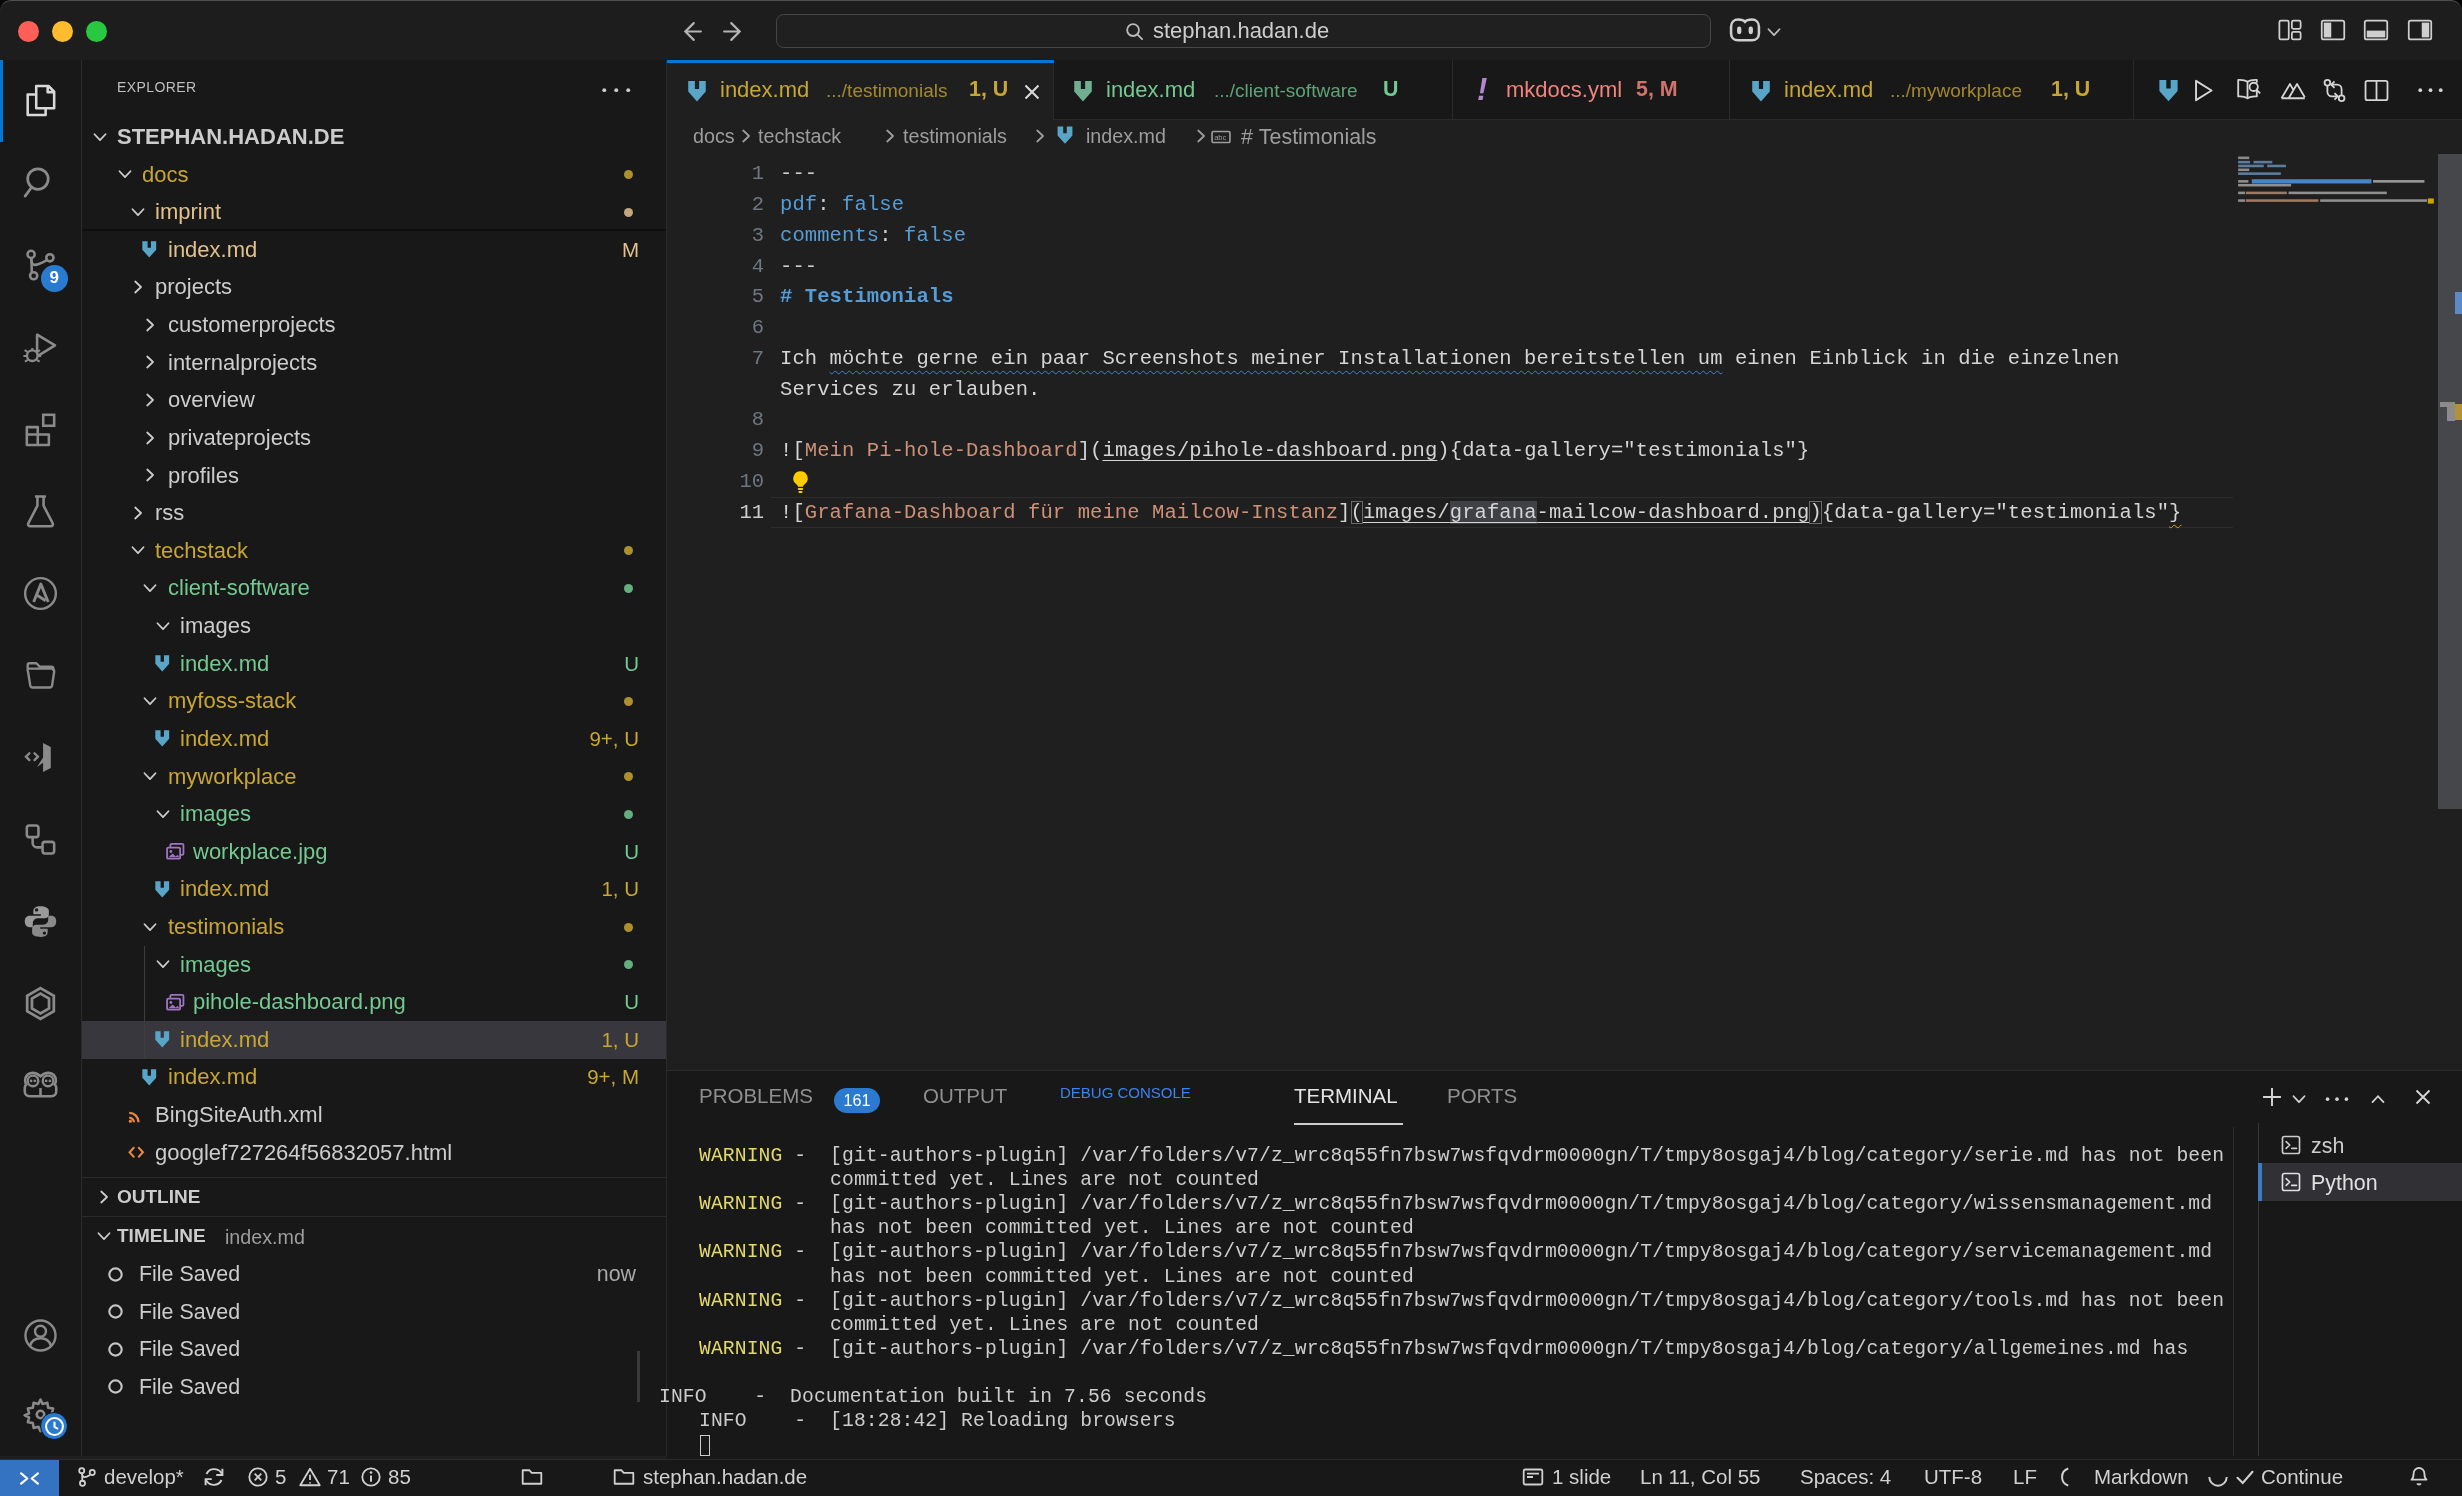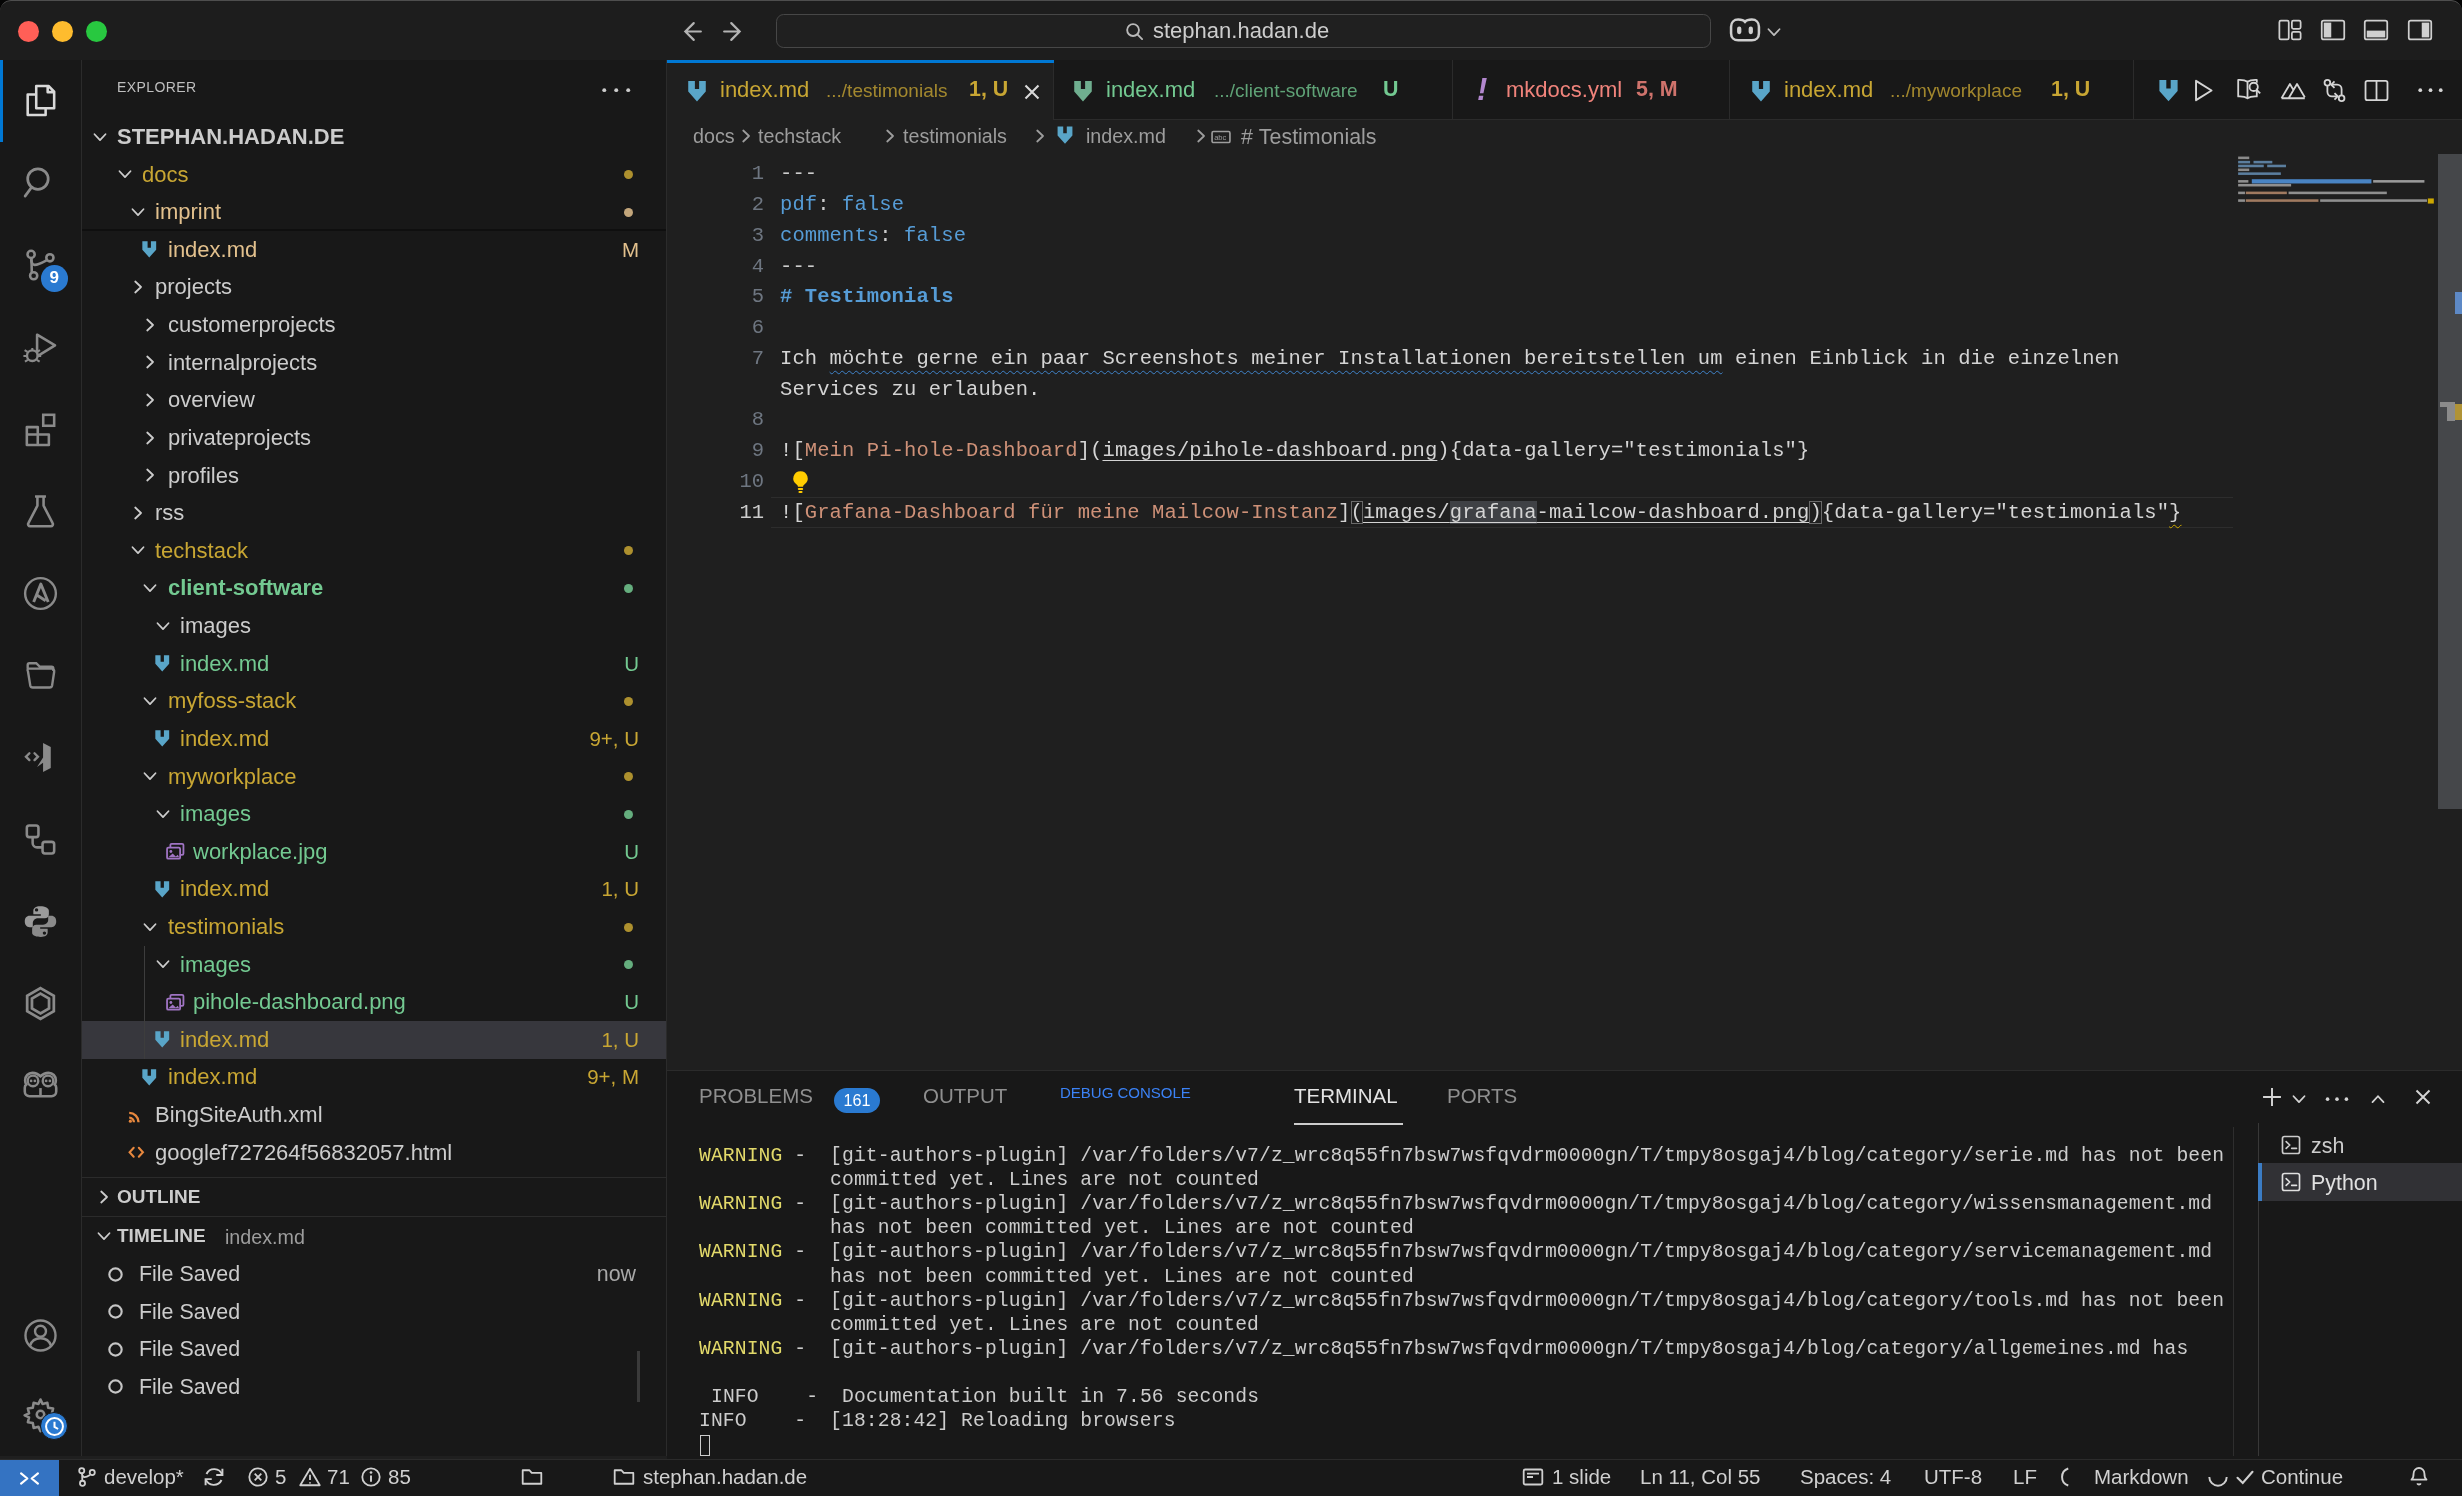--- a/index.html
+++ b/index.html
@@ -201,21 +201,21 @@
     </svg>
 <div class="row" style="left:155px;top:494px;color:#cccccc;font-weight:400;font-size:22px">rss</div>
 <svg class="abs" style="left:127px;top:539px" width="22" height="22" viewBox="0 0 16 16">
       <path d="M4 6 L8 10.2 L12 6" fill="none" stroke="#cccccc" stroke-width="1.3" stroke-linecap="round" stroke-linejoin="round"></path>
     </svg>
 <div class="row" style="left:155px;top:532px;color:#c8a633;font-weight:400;font-size:22px">techstack</div>
 <div class="abs" style="left:624px;top:546px;width:9.4px;height:9.4px;border-radius:50%;background:#c8a633;opacity:.85"></div>
 <svg class="abs" style="left:139px;top:577px" width="22" height="22" viewBox="0 0 16 16">
       <path d="M4 6 L8 10.2 L12 6" fill="none" stroke="#cccccc" stroke-width="1.3" stroke-linecap="round" stroke-linejoin="round"></path>
     </svg>
-<div class="row" style="left:168px;top:569px;color:#73c991;font-weight:700;font-size:22px">client-software</div>
+<div class="row" style="left:168px;top:569px;color:#73c991;font-weight:400;font-size:22px">client-software</div>
 <div class="abs" style="left:624px;top:584px;width:9.4px;height:9.4px;border-radius:50%;background:#73c991;opacity:.85"></div>
 <svg class="abs" style="left:152px;top:615px" width="22" height="22" viewBox="0 0 16 16">
       <path d="M4 6 L8 10.2 L12 6" fill="none" stroke="#cccccc" stroke-width="1.3" stroke-linecap="round" stroke-linejoin="round"></path>
     </svg>
 <div class="row" style="left:180px;top:607px;color:#cccccc;font-weight:400;font-size:22px">images</div>
 <svg class="abs" style="left:152px;top:653px" width="20.5" height="20.5" viewBox="0 0 16 16">
       <path fill="#59a5c8" d="M2.6 1.8 L6.7 1.8 L6.7 6.8 L9.3 6.8 L9.3 1.8 L13.4 1.8 L13.4 8.3 L8 14.4 L2.6 8.3 Z"></path>
     </svg>
 <div class="row" style="left:180px;top:645px;color:#73c991;font-weight:400;font-size:22px">index.md</div>
 <div class="row" style="left:0;top:645px;width:639px;text-align:right;color:#73c991;font-size:20.5px">U</div>
@@ -484,21 +484,21 @@
     </svg>
 <div class="term" style="left:699px;top:1144px"><span style="color:#e2d96a">WARNING</span> -  [git-authors-plugin] /var/folders/v7/z_wrc8q55fn7bsw7wsfqvdrm0000gn/T/tmpy8osgaj4/blog/category/serie.md has not been</div>
 <div class="term" style="left:699px;top:1168px">           committed yet. Lines are not counted</div>
 <div class="term" style="left:699px;top:1192px"><span style="color:#e2d96a">WARNING</span> -  [git-authors-plugin] /var/folders/v7/z_wrc8q55fn7bsw7wsfqvdrm0000gn/T/tmpy8osgaj4/blog/category/wissensmanagement.md</div>
 <div class="term" style="left:699px;top:1216px">           has not been committed yet. Lines are not counted</div>
 <div class="term" style="left:699px;top:1240px"><span style="color:#e2d96a">WARNING</span> -  [git-authors-plugin] /var/folders/v7/z_wrc8q55fn7bsw7wsfqvdrm0000gn/T/tmpy8osgaj4/blog/category/servicemanagement.md</div>
 <div class="term" style="left:699px;top:1265px">           has not been committed yet. Lines are not counted</div>
 <div class="term" style="left:699px;top:1289px"><span style="color:#e2d96a">WARNING</span> -  [git-authors-plugin] /var/folders/v7/z_wrc8q55fn7bsw7wsfqvdrm0000gn/T/tmpy8osgaj4/blog/category/tools.md has not been</div>
 <div class="term" style="left:699px;top:1313px">           committed yet. Lines are not counted</div>
 <div class="term" style="left:699px;top:1337px"><span style="color:#e2d96a">WARNING</span> -  [git-authors-plugin] /var/folders/v7/z_wrc8q55fn7bsw7wsfqvdrm0000gn/T/tmpy8osgaj4/blog/category/allgemeines.md has</div>
-<div class="term" style="left:711px;top:1385px">INFO    -  Documentation built in 7.56 seconds</div>
+<div class="term" style="left:659px;top:1385px">INFO    -  Documentation built in 7.56 seconds</div>
 <div class="term" style="left:699px;top:1409px">INFO    -  [18:28:42] Reloading browsers</div>
 <div class="abs" style="left:700px;top:1435px;width:10.3px;height:20.5px;border:1.7px solid #cccccc"></div>
 <div class="abs" style="left:2233px;top:1127px;width:0.9px;height:329px;background:#2e2e2e"></div>
 <div class="abs" style="left:2258px;top:1123px;width:0.9px;height:333px;background:#383838"></div>
 <svg class="abs" style="left:2280px;top:1134px" width="22" height="22" viewBox="0 0 16 16">
       <rect x="1.8" y="1.8" width="12.4" height="12.4" rx="1.5" fill="none" stroke="#cccccc" stroke-width="1.2"></rect>
       <path d="M4.5 5.5 L7 8 L4.5 10.5 M8.5 10.5 H12" fill="none" stroke="#cccccc" stroke-width="1.2" stroke-linecap="round"></path>
     </svg>
 <div class="abs" style="left:2311px;top:1134px;font-size:21.4px;color:#cccccc">zsh</div>
 <div class="abs" style="left:2258px;top:1163px;width:204px;height:38px;background:#313135"></div>

